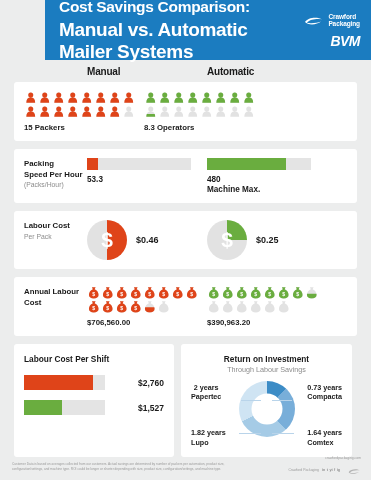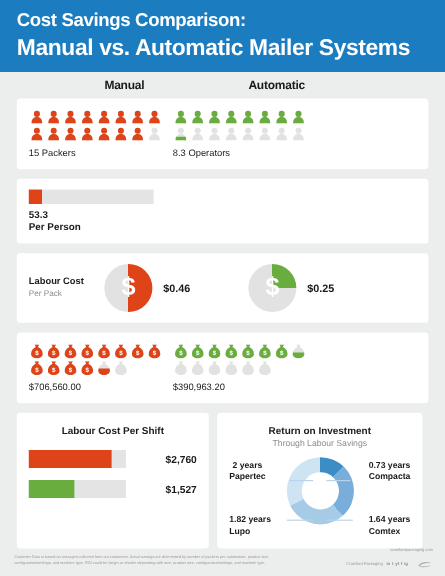--- a/index.html
+++ b/index.html
@@ -9,20 +9,21 @@
     font-family: "Liberation Sans", sans-serif;
     overflow: hidden;
   }
   .page { position: relative; width: 371px; height: 480px; background: #eceded; }
 
   
   .header {
     height: 60px; background: #1b7cc0;
     display: flex; align-items: center; justify-content: space-between;
     padding: 0 11px 0 14px;
+    margin-left: 45px;
   }
   .header-titles { display: flex; flex-direction: column; gap: 3px; }
   .title-1 { color: #fff; font-size: 15.5px; font-weight: bold; letter-spacing: -0.3px; }
   .title-2 { color: #fff; font-size: 19px; font-weight: bold; letter-spacing: -0.3px; }
   .brand { display: flex; flex-direction: column; align-items: flex-end; gap: 3px; }
   .brand-top { display: flex; align-items: center; gap: 4px; }
   .brand-words { display: flex; flex-direction: column; line-height: 1.05; }
   .brand-words span { color: #fff; font-size: 6.5px; font-weight: bold; letter-spacing: -0.1px; }
   .bvm { color: #fff; font-size: 14px; font-weight: bold; font-style: italic; letter-spacing: -0.5px; }
 
@@ -40,41 +41,41 @@
   .rowlabel { width: 63px; flex: none; padding-top: 1px; }
   .rowlabel .lab { font-size: 7.8px; font-weight: bold; color: #1a1a1a; line-height: 1.35; }
   .rowlabel .sub { font-size: 6.8px; color: #8c8c8c; line-height: 1.3; margin-top: 1px; }
   .cols { display: flex; flex: 1; }
   .col { width: 120px; }
 
   
   .icongrid { display: flex; flex-wrap: wrap; width: 116px; gap: 1px 0.5px; }
   .ico { width: 13.5px; height: 13px; position: relative; }
   .ico svg { display: block; width: 13.5px; height: 13px; }
-  .valtext { font-size: 7.8px; font-weight: normal; color: #1a1a1a; margin-top: 5px; }
+  .valtext { font-size: 7.8px; font-weight: bold; color: #1a1a1a; margin-top: 5px; }
 
   
   .bartrack { width: 104px; height: 12px; background: #e4e4e4; position: relative; }
   .barfill { height: 100%; }
   .bar-val { font-size: 8.2px; font-weight: bold; color: #1a1a1a; margin-top: 5px; }
   .bar-sub { font-size: 8.2px; font-weight: bold; color: #1a1a1a; margin-top: 1px; }
 
   
   .pierow { display: flex; align-items: center; gap: 9px; }
   .pie { width: 40px; height: 40px; position: relative; border-radius: 50%; }
   .pie .dollar {
     position: absolute; inset: 0; display: flex; align-items: center; justify-content: center;
     color: #fff; font-size: 21px; font-weight: bold; font-family: "Liberation Sans", sans-serif;
   }
   .pie-val { font-size: 9px; font-weight: bold; color: #1a1a1a; }
 
   
   .bottom { display: flex; gap: 7px; margin: 0 14px; }
   .bcard { background: #fff; border-radius: 3px; padding: 10px 10px 8px 10px; }
-  .bcard.left { width: 160px; text-align: center; }
+  .bcard.left { width: 160px; }
   .bcard.right { width: 171px; }
   .bcard-title { font-size: 8.3px; font-weight: bold; color: #1a1a1a; margin-bottom: 11px; }
   .shiftrow { display: flex; align-items: center; gap: 9px; margin-bottom: 10px; }
   .shifttrack { width: 92px; height: 15px; background: #e4e4e4; }
   .shiftfill { height: 100%; }
   .shiftval { font-size: 8.5px; font-weight: bold; color: #1a1a1a; margin-left: 24px; }
 
   .roi-head { text-align: center; }
   .roi-title { font-size: 8.3px; font-weight: bold; color: #1a1a1a; }
   .roi-sub { font-size: 7.2px; color: #8c8c8c; margin-top: 1px; }
@@ -110,20 +111,34 @@
 </head>
 <body>
 
 <div class="page">
 
   <div class="header">
     <div class="header-titles">
       <div class="title-1">Cost Savings Comparison:</div>
       <div class="title-2">Manual vs. Automatic Mailer Systems</div>
     </div>
+    <div class="brand">
+      <div class="brand-top">
+        <span>
+          <svg width="20" height="10" viewBox="0 0 20 10">
+              <path d="M1 6 C4 1, 14 0.5, 18 3.5 C15 2.5, 6 2.8, 3 6.8 C6 7.6, 13 7.4, 17 5.6 C13 9, 4 9.6, 1 6 Z" fill="#ffffff"></path>
+            </svg>
+        </span>
+        <span class="brand-words">
+          <span>Crawford</span>
+          <span>Packaging</span>
+        </span>
+      </div>
+      <div class="bvm">BVM</div>
+    </div>
   </div>
 
   <div class="colheads">
     <div class="spacer"></div>
     <div class="ch">Manual</div>
     <div class="ch">Automatic</div>
   </div>
 
   <div class="card">
     <div class="cols">
@@ -506,32 +521,43 @@
 
   </svg>
             </span>
           </div>
         <div class="valtext">8.3 Operators</div>
       </div>
     </div>
   </div>
 
   <div class="card">
+    <div class="rowlabel">
+      <div class="lab">Packing</div>
+      <div class="lab">Speed Per Hour</div>
+      <div class="sub">(Packs/Hour)</div>
+    </div>
     <div class="cols">
       <div class="col">
         <div class="bartrack">
           <div class="barfill" id="ps-bar-m" style="width: 11%; background: rgb(223, 68, 25);"></div>
         </div>
         <div class="bar-val">53.3</div>
-        <div class="bar-sub">Per Person</div>
+      </div>
+      <div class="col">
+        <div class="bartrack">
+          <div class="barfill" id="ps-bar-a" style="width: 76%; background: rgb(106, 173, 63);"></div>
+        </div>
+        <div class="bar-val">480</div>
+        <div class="bar-sub">Machine Max.</div>
       </div>
     </div>
   </div>
 
-  <div class="card" style="align-items:center;">
+  <div class="card" style="">
     <div class="rowlabel">
       <div class="lab">Labour Cost</div>
       <div class="sub">Per Pack</div>
     </div>
     <div class="cols">
       <div class="col pierow">
         <div class="pie" id="pie-m" style="background: conic-gradient(rgb(223, 68, 25) 0deg, rgb(223, 68, 25) 180deg, rgb(226, 226, 226) 180deg, rgb(226, 226, 226) 360deg);">
           <div class="dollar">$</div>
         </div>
         <div class="pie-val">$0.46</div>
@@ -539,20 +565,24 @@
       <div class="col pierow">
         <div class="pie" id="pie-a" style="background: conic-gradient(rgb(106, 173, 63) 0deg, rgb(106, 173, 63) 90deg, rgb(226, 226, 226) 90deg, rgb(226, 226, 226) 360deg);">
           <div class="dollar">$</div>
         </div>
         <div class="pie-val">$0.25</div>
       </div>
     </div>
   </div>
 
   <div class="card">
+    <div class="rowlabel">
+      <div class="lab">Annual Labour</div>
+      <div class="lab">Cost</div>
+    </div>
     <div class="cols">
       <div class="col">
         <div class="icongrid" id="al-manual">
             <span class="ico">
               <svg viewBox="0 0 14 13">
                 <defs></defs>
     <g fill="#e2e2e2">
                   <path d="M5.1 1 h3.8 l-1 2 c2.6 1 4.1 3.3 4.1 6 c0 2.2 -2.1 3.7 -5 3.7 c-2.9 0 -5 -1.5 -5 -3.7 c0 -2.7 1.5 -5 4.1 -6 Z"></path>
                 </g>
     <g>

